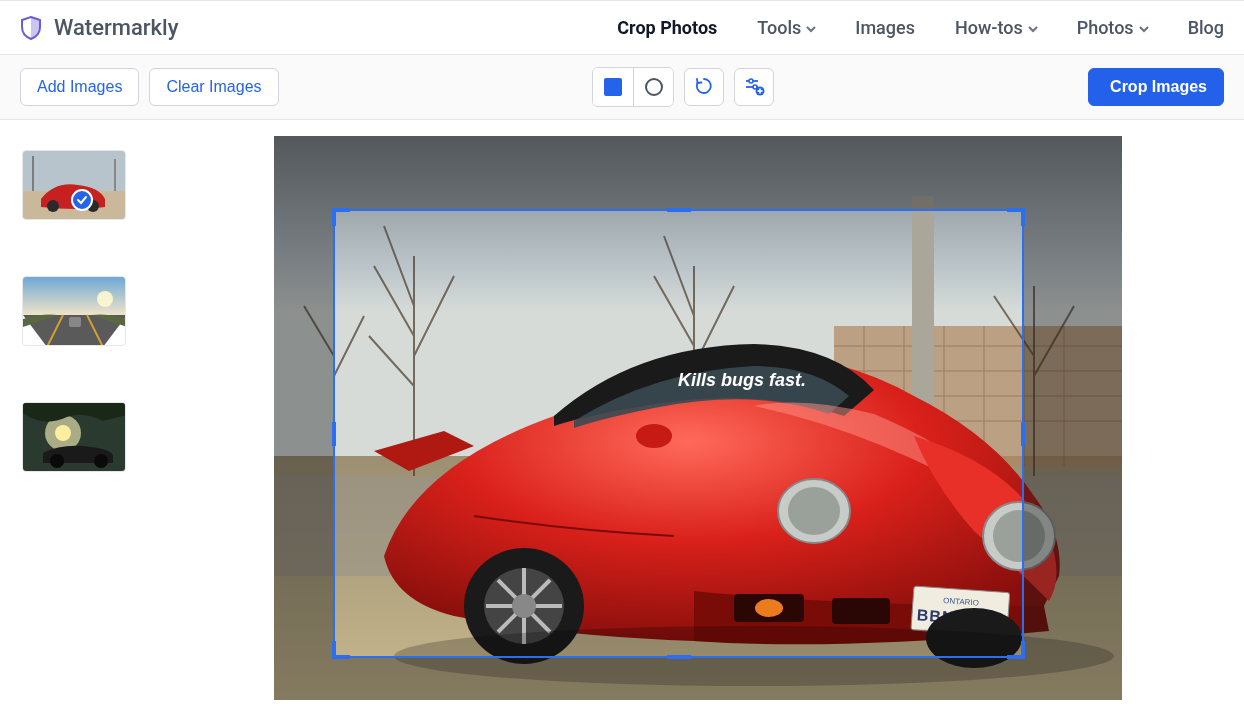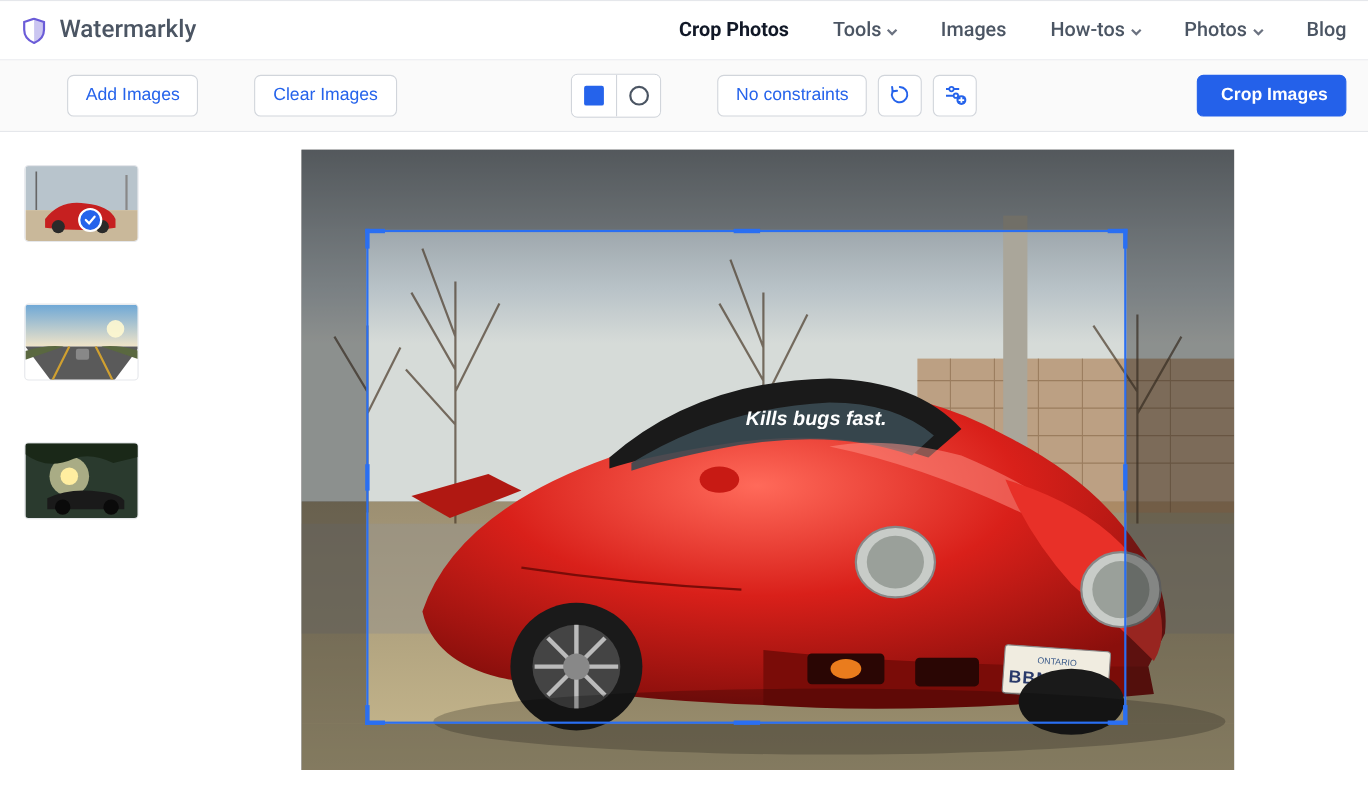--- a/index.html
+++ b/index.html
@@ -73,21 +73,20 @@
   border: 1px solid #d1d5db;
   border-radius: 6px;
   background: #fff;
   font-size: 16px;
   font-weight: 500;
   cursor: pointer;
   display: inline-flex;
   align-items: center;
   justify-content: center;
   color: #2563eb;
-  margin-left: 41px;
 }
 .btn.primary {
   background: #2461ea;
   color: #fff;
   border-color: #2461ea;
   font-weight: 600;
   padding-left: 21px;
 }
 .toolbar-spacer { flex: 1; }
 .shape-toggle {
@@ -271,21 +270,20 @@
 
   <div class="shape-toggle">
     <button class="shape-toggle-btn">
       <span class="square-icon"></span>
     </button>
     <button class="shape-toggle-btn">
       <span class="circle-icon"></span>
     </button>
   </div>
 
-  <button class="btn">No constraints</button>
 
   <button class="icon-btn">
     <span>
       <svg width="20" height="20" viewBox="0 0 20 20">
         <path d="M10 3 A7 7 0 1 1 3.5 7" fill="none" stroke="#2563eb" stroke-width="1.8" stroke-linecap="round"></path>
         <path d="M3 3 L3.5 7 L7.5 6.5" fill="none" stroke="#2563eb" stroke-width="1.8" stroke-linecap="round"></path>
       </svg>
     </span>
   </button>
 

